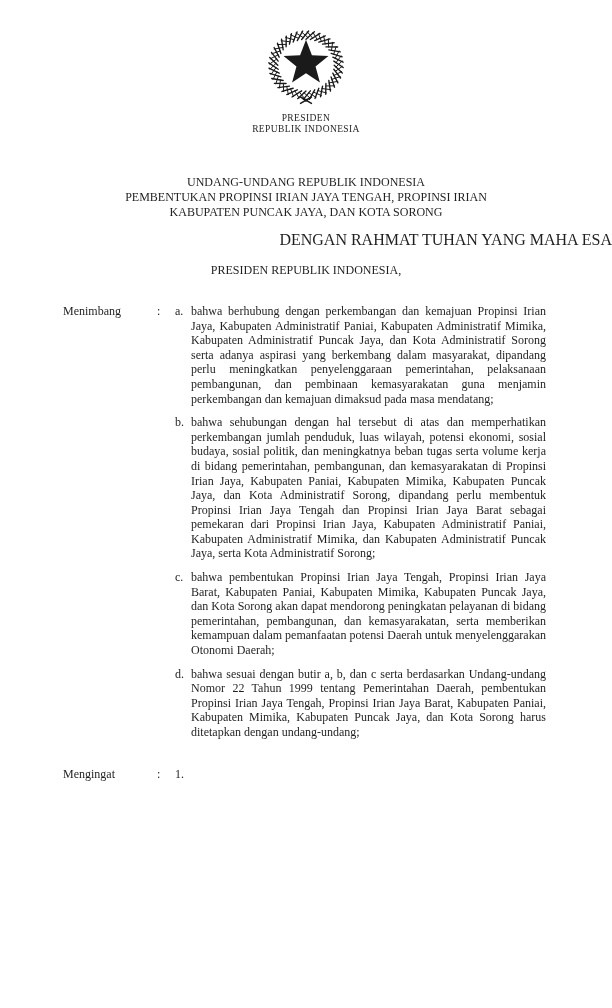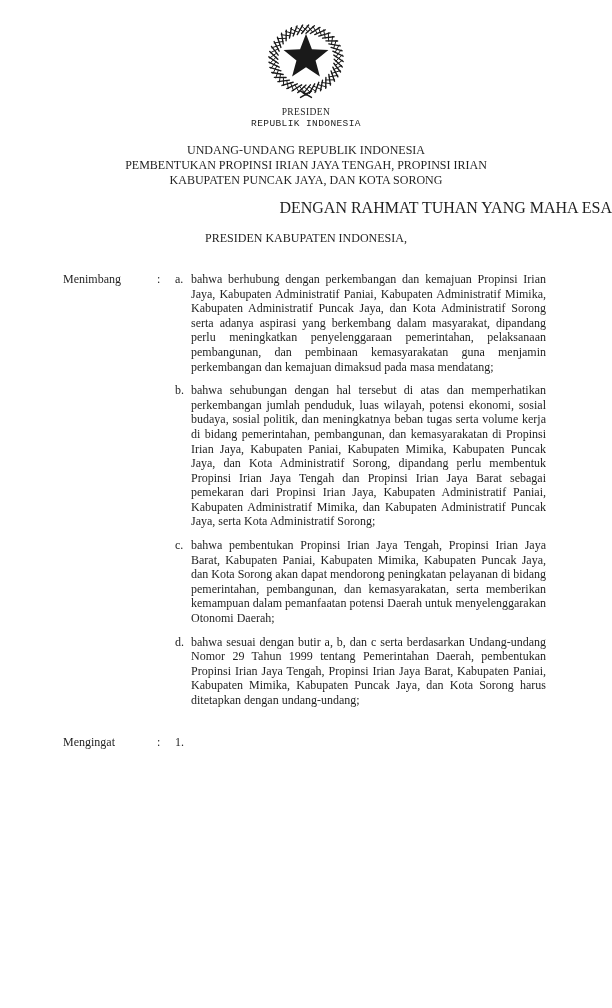--- a/index.html
+++ b/index.html
@@ -11,41 +11,40 @@
     position: relative;
     width: 612px;
     height: 1008px;
     margin: 0 auto;
     background: #ffffff;
     font-family: "Liberation Serif", "DejaVu Serif", serif;
     color: #1f1f1f;
     overflow: hidden;
   }
   .letterhead {
-    padding-top: 21px;
+    padding-top: 27px;
     text-align: center;
   }
   .emblem {
     display: block;
     margin: 0 auto;
   }
   .letterhead-name {
     margin-top: 6px;
     font-size: 9.5px;
     line-height: 11px;
     letter-spacing: 0.4px;
   }
   .letterhead-country {
     font-size: 9.5px;
     line-height: 11px;
     letter-spacing: 0.4px;
-    font-family: Liberation Mono, monospace;
   }
   .title-block {
-    margin-top: 14px;
+    margin-top: 40px;
     text-align: center;
     font-size: 12px;
     line-height: 14.8px;
   }
   .motto {
     margin-top: 14px;
     text-align: right;
     font-size: 16px;
     line-height: 14.8px;
   }
@@ -184,21 +183,21 @@
   </div>
 
   <div class="title-block">
     <div>UNDANG-UNDANG REPUBLIK INDONESIA</div>
     <div>PEMBENTUKAN PROPINSI IRIAN JAYA TENGAH, PROPINSI IRIAN</div>
     <div>KABUPATEN PUNCAK JAYA, DAN KOTA SORONG</div>
   </div>
 
   <div class="motto">DENGAN RAHMAT TUHAN YANG MAHA ESA</div>
 
-  <div class="issuer">PRESIDEN KABUPATEN INDONESIA,</div>
+  <div class="issuer">PRESIDEN REPUBLIK INDONESIA,</div>
 
   <div class="body-content first">
     <div class="row">
       <div class="cell-label">Menimbang</div>
       <div class="cell-colon">:</div>
       <div class="cell-marker">a.</div>
       <div class="cell-text">bahwa berhubung dengan perkembangan dan kemajuan Propinsi Irian Jaya, Kabupaten Administratif Paniai, Kabupaten Administratif Mimika, Kabupaten Administratif Puncak Jaya, dan Kota Administratif Sorong serta adanya aspirasi yang berkembang dalam masyarakat, dipandang perlu meningkatkan penyelenggaraan pemerintahan, pelaksanaan pembangunan, dan pembinaan kemasyarakatan guna menjamin perkembangan dan kemajuan dimaksud pada masa mendatang;</div>
     </div>
     <div class="row">
       <div class="cell-label"></div>
@@ -209,21 +208,21 @@
     <div class="row">
       <div class="cell-label"></div>
       <div class="cell-colon"></div>
       <div class="cell-marker">c.</div>
       <div class="cell-text">bahwa pembentukan Propinsi Irian Jaya Tengah, Propinsi Irian Jaya Barat, Kabupaten Paniai, Kabupaten Mimika, Kabupaten Puncak Jaya, dan Kota Sorong akan dapat mendorong peningkatan pelayanan di bidang pemerintahan, pembangunan, dan kemasyarakatan, serta memberikan kemampuan dalam pemanfaatan potensi Daerah untuk menyelenggarakan Otonomi Daerah;</div>
     </div>
     <div class="row">
       <div class="cell-label"></div>
       <div class="cell-colon"></div>
       <div class="cell-marker">d.</div>
-      <div class="cell-text">bahwa sesuai dengan butir a, b, dan c serta berdasarkan Undang-undang Nomor 29 Tahun 1999 tentang Pemerintahan Daerah, pembentukan Propinsi Irian Jaya Tengah, Propinsi Irian Jaya Barat, Kabupaten Paniai, Kabupaten Mimika, Kabupaten Puncak Jaya, dan Kota Sorong harus ditetapkan dengan undang-undang;</div>
+      <div class="cell-text">bahwa sesuai dengan butir a, b, dan c serta berdasarkan Undang-undang Nomor 22 Tahun 1999 tentang Pemerintahan Daerah, pembentukan Propinsi Irian Jaya Tengah, Propinsi Irian Jaya Barat, Kabupaten Paniai, Kabupaten Mimika, Kabupaten Puncak Jaya, dan Kota Sorong harus ditetapkan dengan undang-undang;</div>
     </div>
   </div>
 
   <div class="body-content section-gap">
     <div class="row">
       <div class="cell-label">Mengingat</div>
       <div class="cell-colon">:</div>
       <div class="cell-marker">1.</div>
     </div>
   </div>

